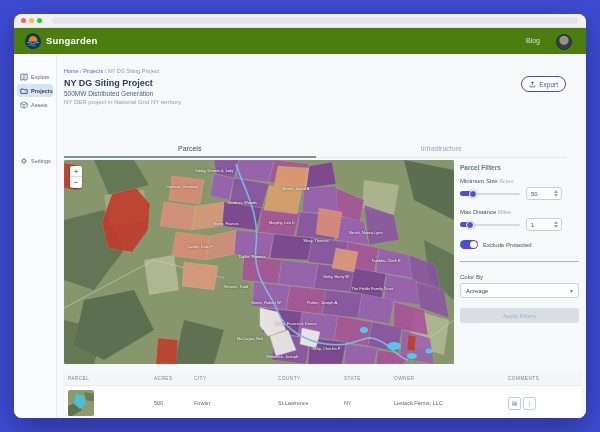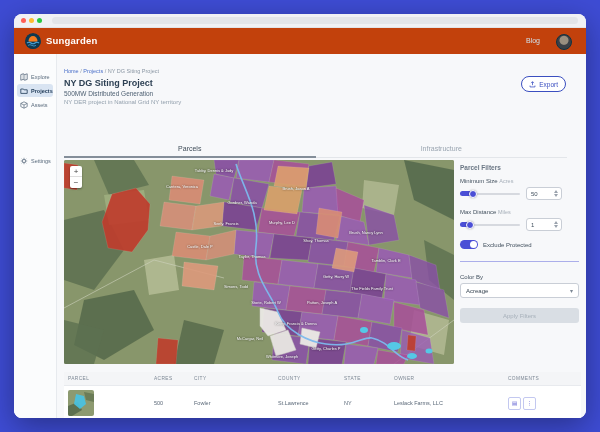--- a/index.html
+++ b/index.html
@@ -6,21 +6,21 @@
   body{width:600px;height:432px;background:#3e4cd4;position:relative;overflow:hidden;
        font-family:"Liberation Sans","DejaVu Sans",sans-serif;-webkit-font-smoothing:antialiased;}
   .window{position:absolute;left:14px;top:14px;width:572px;height:404px;background:#fff;
           border-radius:8px;overflow:hidden;box-shadow:0 8px 30px rgba(0,0,0,.35);}
   
   .chrome{position:absolute;left:0;top:0;width:100%;height:13px;background:#f0f1f4;border-bottom:1px solid #e2e3e7;}
   .dot{position:absolute;top:4px;width:5px;height:5px;border-radius:50%;}
   .dot.r{left:7px;background:#ff5f57;} .dot.y{left:15px;background:#febc2e;} .dot.g{left:23px;background:#28c840;}
   .urlbar{position:absolute;left:38px;right:8px;top:3px;height:7px;background:#e3e5e9;border-radius:4px;}
   
-  .nav{position:absolute;left:0;top:14px;width:100%;height:26px;background:#c2410c;}
+  .nav{position:absolute;left:0;top:14px;width:100%;height:26px;background:#4d7c0f;}
   .logo{position:absolute;left:11px;top:5px;width:16px;height:16px;border-radius:50%;overflow:hidden;}
   .brand{position:absolute;left:32px;top:7px;color:#fff;font-size:9.5px;font-weight:bold;letter-spacing:.2px;}
   .bloglink{position:absolute;right:46px;top:9px;color:#cfe0ea;font-size:7px;}
   .avatar{position:absolute;right:14px;top:6px;width:14px;height:14px;border-radius:50%;
           background:radial-gradient(circle at 50% 38%,#9a8f80 0 4px,#3a3f46 5px);border:1px solid #0d3242;}
   
   .appbody{position:absolute;left:0;top:40px;width:100%;bottom:0;background:#f7f8fa;}
   .sidebar{position:absolute;left:0;top:0;width:42px;bottom:0;background:#fbfcfd;border-right:1px solid #e7eaee;}
   .sitem{position:absolute;left:3px;width:36px;height:13px;border-radius:3px;display:flex;align-items:center;gap:3px;
          padding-left:3px;box-sizing:border-box;color:#5a6b7d;}

